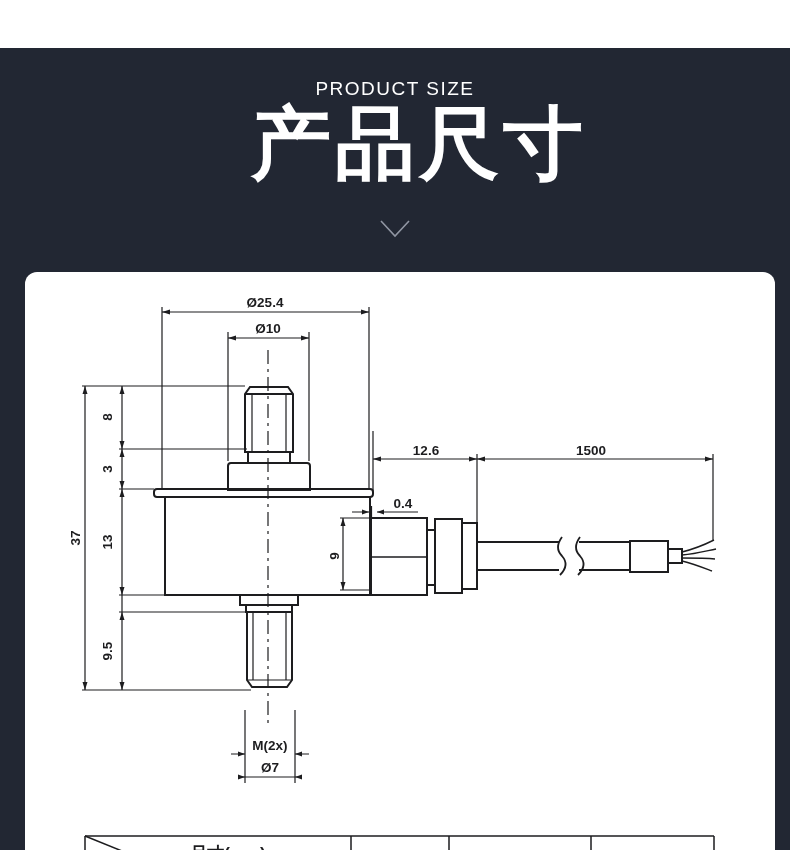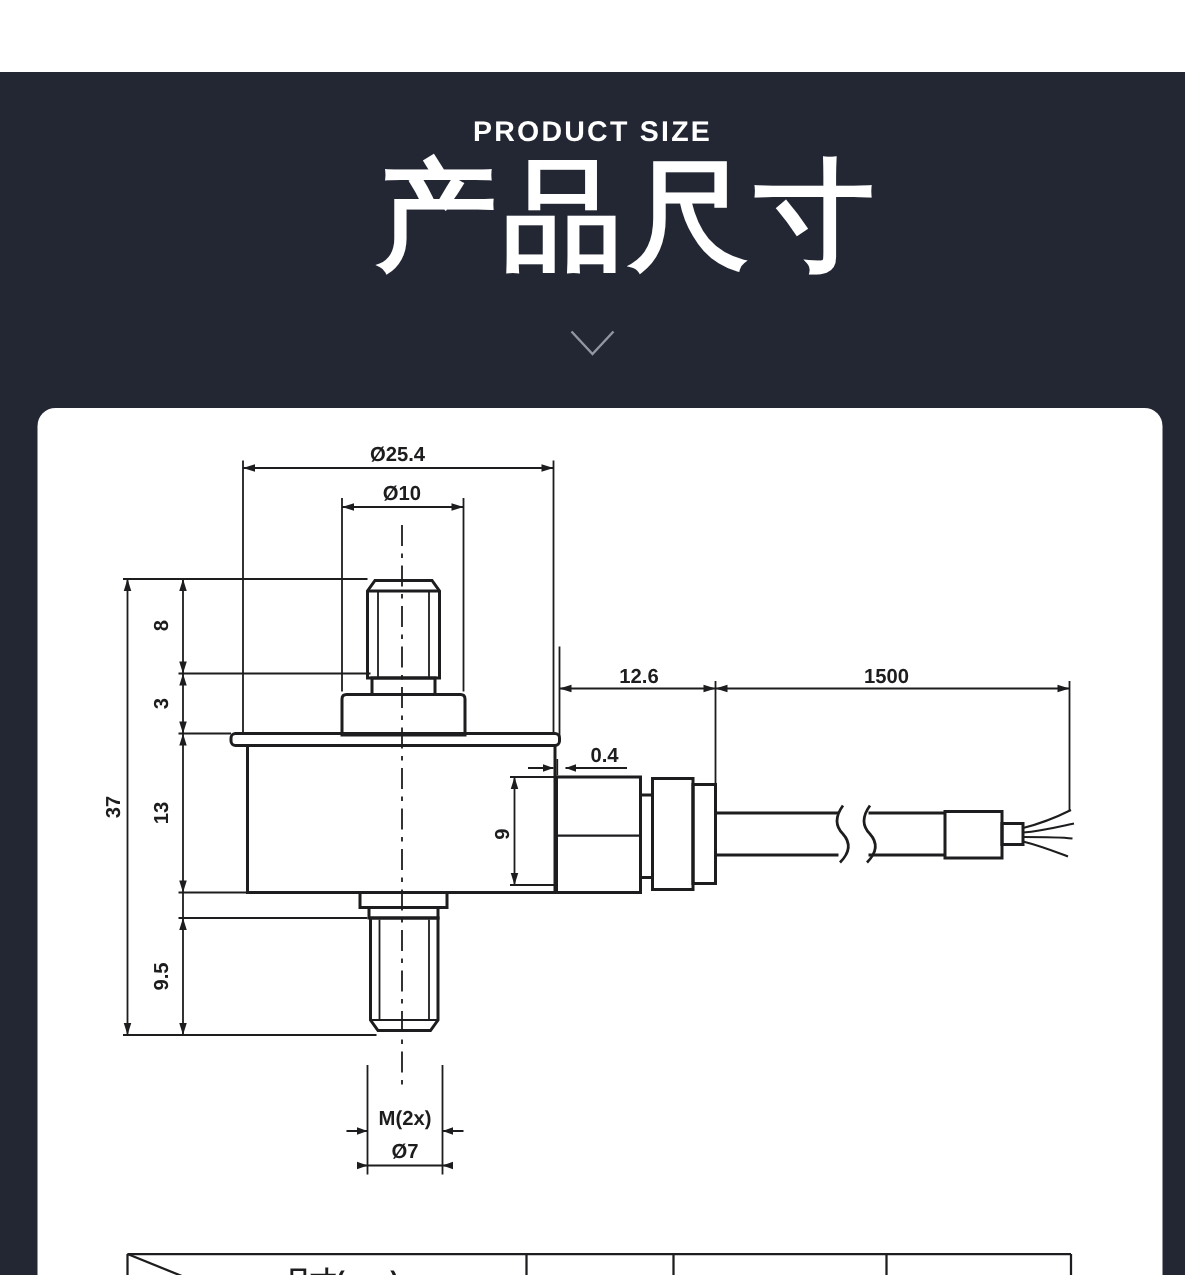--- a/index.html
+++ b/index.html
@@ -5,21 +5,21 @@
   html,body{margin:0;padding:0;}
   body{
     width:790px;height:850px;overflow:hidden;position:relative;
     background:#222733;
     font-family:"Liberation Sans","DejaVu Sans",sans-serif;
   }
   .top-white{position:absolute;left:0;top:0;width:790px;height:48px;background:#ffffff;}
   .dark-section{position:absolute;left:0;top:48px;width:790px;height:802px;background:#222733;}
   .subtitle-en{
     position:absolute;left:0;top:78px;width:790px;text-align:center;
-    color:#ffffff;font-size:19px;font-weight:700;letter-spacing:1.5px;
+    color:#ffffff;font-size:19px;font-weight:400;letter-spacing:1.5px;
   }
   .title-cn{
     position:absolute;left:0;top:100px;width:790px;text-align:center;
     color:#ffffff;font-size:80px;font-weight:900;letter-spacing:4px;line-height:1.1;
     font-family:"Liberation Sans","DejaVu Sans",sans-serif;
     margin-left:24px;
   }
   .chevron-wrap{position:absolute;left:370px;top:214px;width:50px;height:30px;}
   .card{
     position:absolute;left:25px;top:272px;width:750px;height:600px;

